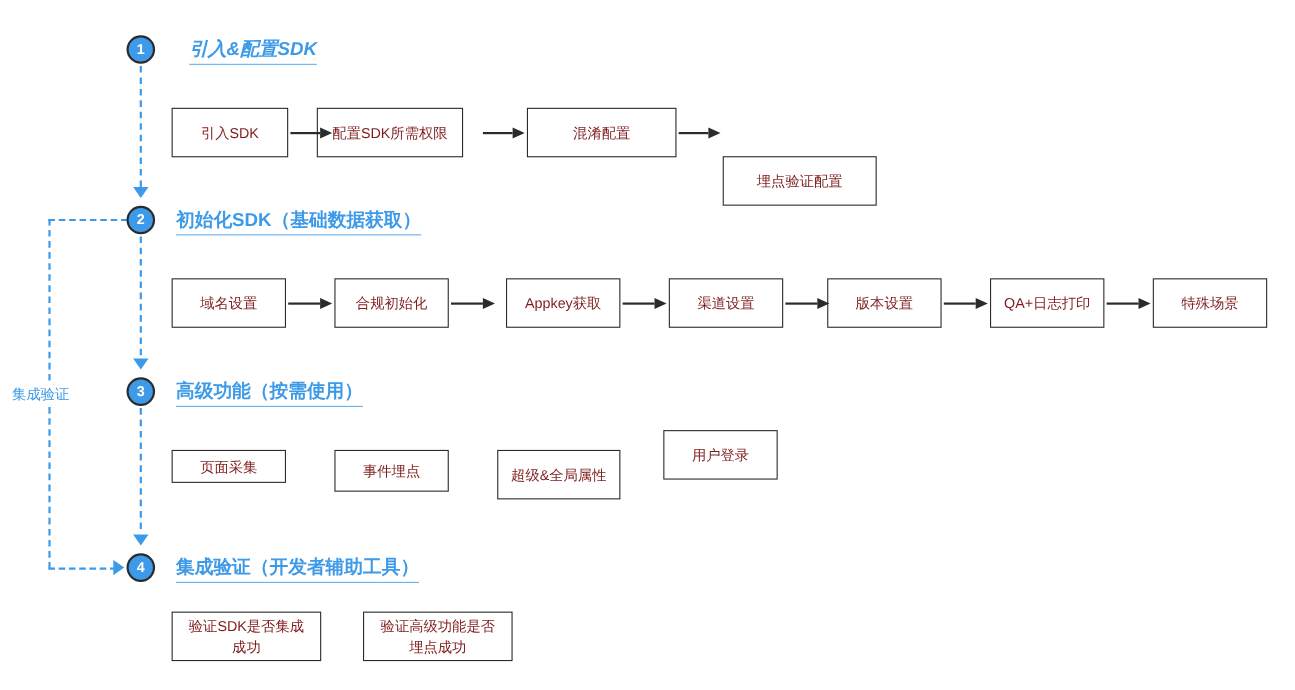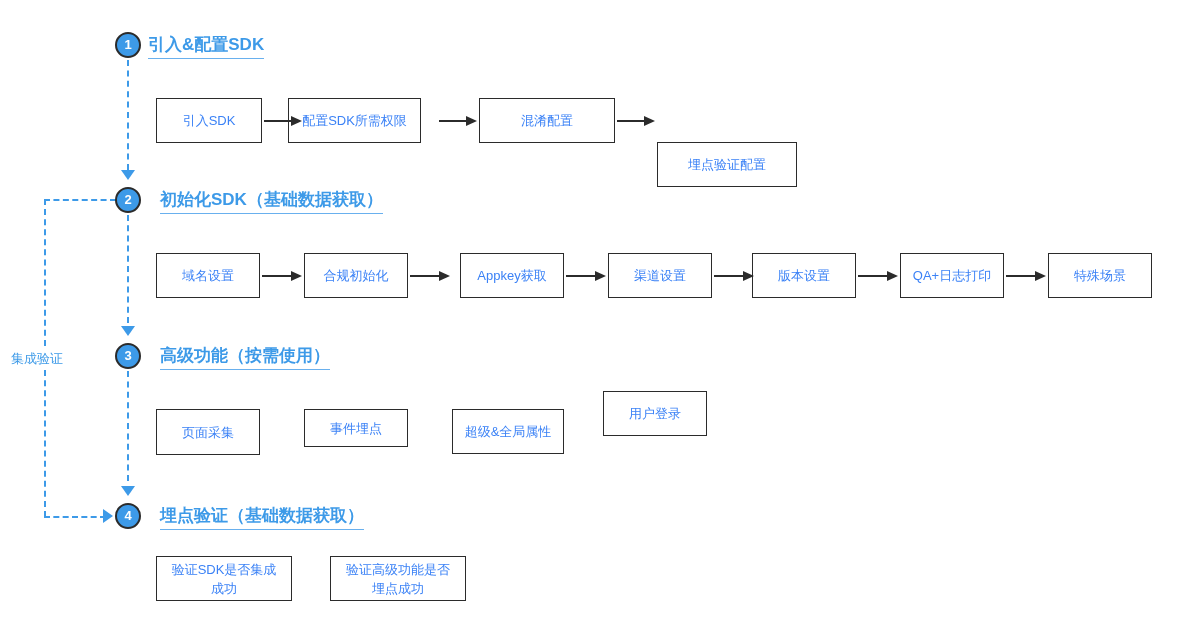--- a/index.html
+++ b/index.html
@@ -49,21 +49,21 @@
   .pbox {
     position: absolute;
     border: 1.6px solid #2b2b2b;
     background: #ffffff;
     box-sizing: border-box;
     display: flex;
     align-items: center;
     justify-content: center;
     text-align: center;
     font-size: 13px;
-    color: #3b82f6;
+    color: #7f1d1d;
     line-height: 19px;
     padding: 0 4px;
   }
   
   .arrow-h {
     position: absolute;
     height: 10px;
     z-index: 2;
   }
   .arrow-h .shaft {
@@ -137,21 +137,21 @@
   <div class="dash-v" style="left:127px; top:371px; height:110px;"></div>
   <div class="dash-arrow-down" style="left:121px; top:486px;"></div>
 
   <div class="dash-h" style="left:44px; top:199px; width:72px;"></div>
   <div class="dash-v" style="left:44px; top:199px; height:318px;"></div>
   <div class="dash-h" style="left:44px; top:516px; width:62px;"></div>
   <div class="dash-arrow-right" style="left:103px; top:509px;"></div>
   <div class="loop-label" style="left:9px; top:349px;">集成验证</div>
 
   <div class="stage-node" style="left:115px; top:32px;">1</div>
-  <div class="stage-title" style="left:148px; top:33px;">引入&amp;配置SDK</div>
+  <div class="stage-title" style="left:172px; top:33px;font-style:italic;">引入&amp;配置SDK</div>
 
   <div class="pbox" style="left:156px; top:98px; width:106px; height:45px;">引入SDK</div>
   <div class="arrow-h" style="left:264px; top:116px; width:38px;">
     <div class="shaft" style="width:27px;"></div>
       <div class="head" style="left:27px;"></div>
   </div>
   <div class="pbox" style="left:288px; top:98px; width:133px; height:45px;">配置SDK所需权限</div>
   <div class="arrow-h" style="left:439px; top:116px; width:38px;">
     <div class="shaft" style="width:27px;"></div>
       <div class="head" style="left:27px;"></div>
@@ -194,26 +194,26 @@
   <div class="pbox" style="left:900px; top:253px; width:104px; height:45px;">QA+日志打印</div>
   <div class="arrow-h" style="left:1006px; top:271px; width:40px;">
     <div class="shaft" style="width:29px;"></div>
       <div class="head" style="left:29px;"></div>
   </div>
   <div class="pbox" style="left:1048px; top:253px; width:104px; height:45px;">特殊场景</div>
 
   <div class="stage-node" style="left:115px; top:343px;">3</div>
   <div class="stage-title" style="left:160px; top:344px;">高级功能（按需使用）</div>
 
-  <div class="pbox" style="left:156px; top:409px; width:104px; height:46px;">页面采集</div>
+  <div class="pbox" style="left:156px; top:409px; width:104px; height:30px;">页面采集</div>
   <div class="pbox" style="left:304px; top:409px; width:104px; height:38px;">事件埋点</div>
   <div class="pbox" style="left:452px; top:409px; width:112px; height:45px;">超级&amp;全局属性</div>
   <div class="pbox" style="left:603px; top:391px; width:104px; height:45px;">用户登录</div>
 
   <div class="stage-node" style="left:115px; top:503px;">4</div>
-  <div class="stage-title" style="left:160px; top:504px;">埋点验证（基础数据获取）</div>
+  <div class="stage-title" style="left:160px; top:504px;">集成验证（开发者辅助工具）</div>
 
   <div class="pbox" style="left:156px; top:556px; width:136px; height:45px; white-space:pre-line;">验证SDK是否集成
 成功</div>
   <div class="pbox" style="left:330px; top:556px; width:136px; height:45px; white-space:pre-line;">验证高级功能是否
 埋点成功</div>
 
 </div>
 
 </body></html>

